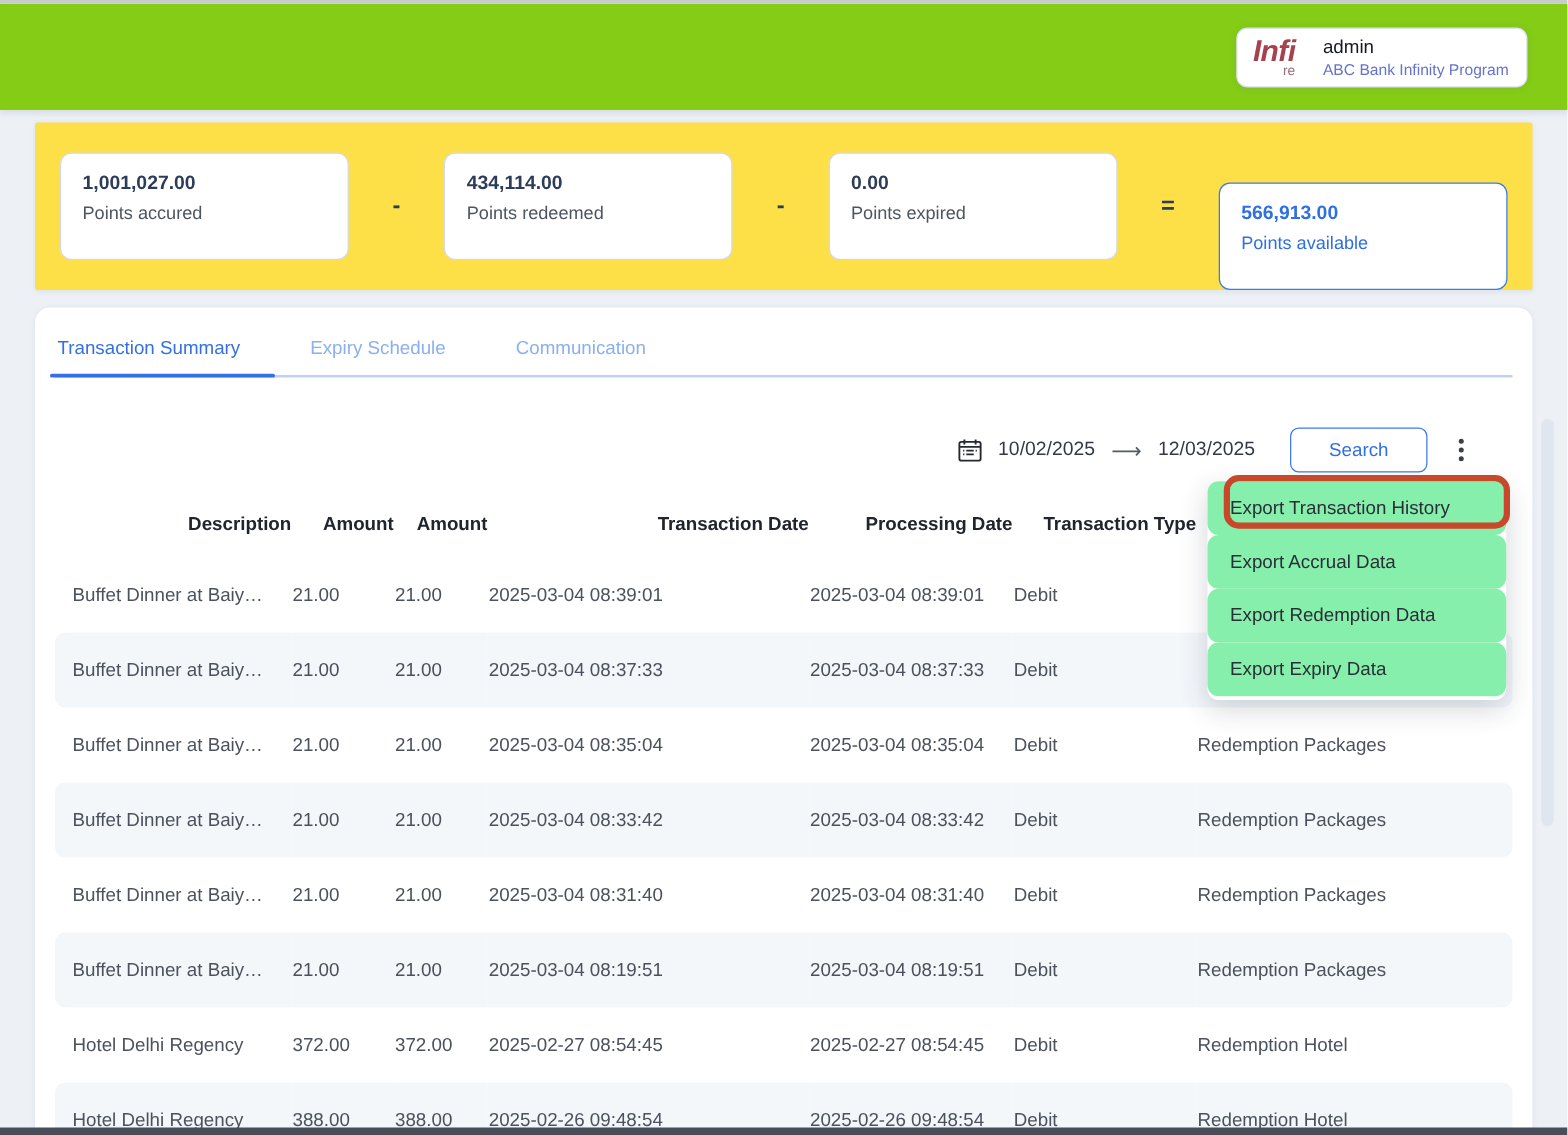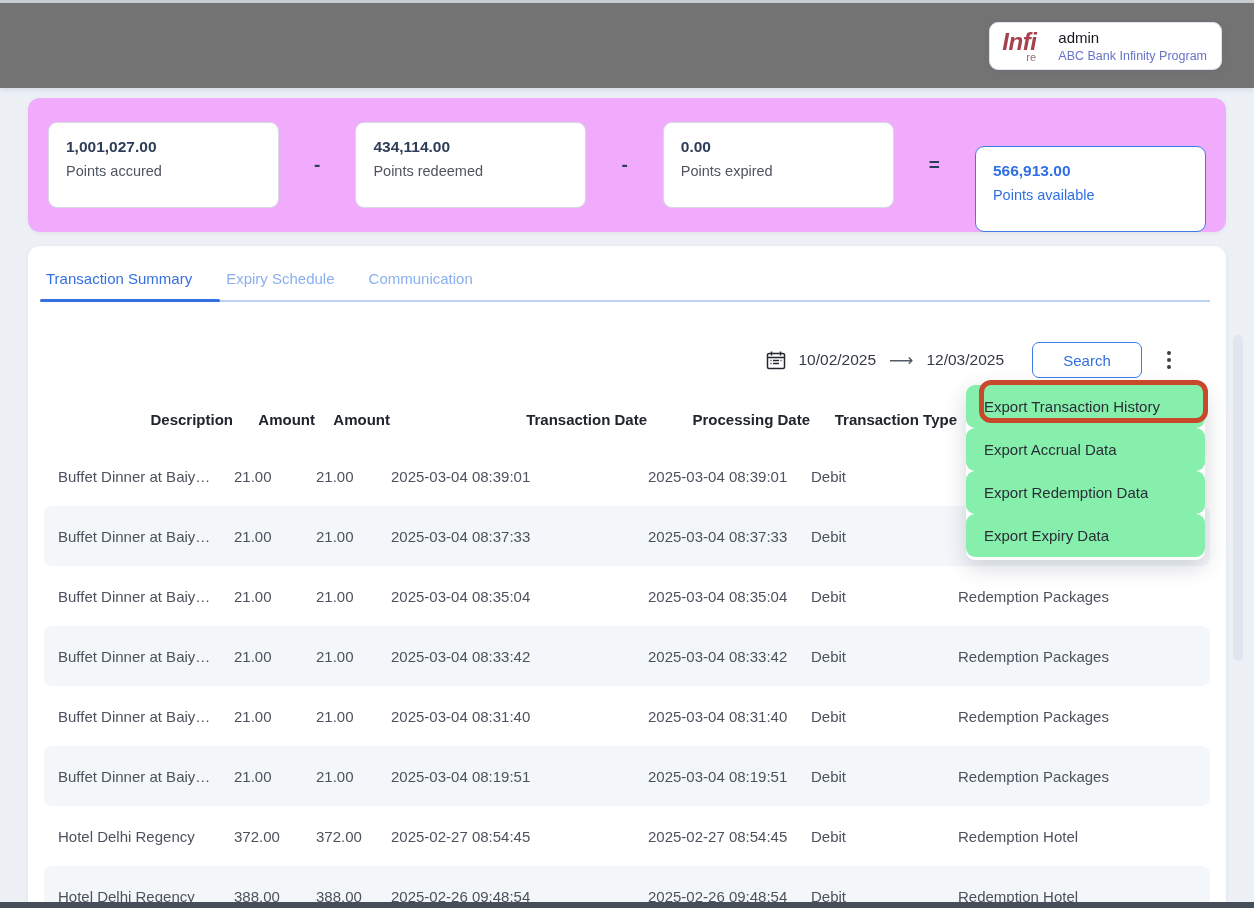--- a/index.html
+++ b/index.html
@@ -4,50 +4,50 @@
 <style>
   html,body{margin:0;padding:0;}
   body{
     width:1254px;height:908px;position:relative;overflow:hidden;
     background:#edf1f6;
     font-family:"Liberation Sans", sans-serif;
     -webkit-font-smoothing:antialiased;
   }
   
   .top-line{position:absolute;top:0;left:0;width:100%;height:3px;background:#c8ccd1;z-index:3;}
-  .app-header{position:absolute;top:3px;left:0;width:100%;height:85px;background:#737373;
+  .app-header{position:absolute;top:3px;left:0;width:100%;height:85px;background:#84cc16;
     box-shadow:0 2px 5px rgba(110,120,145,0.18);z-index:2;}
   .admin-badge{position:absolute;top:19px;right:32px;height:48px;box-sizing:border-box;
     background:#fff;border:1px solid #dde1ee;border-radius:9px;
     box-shadow:0 1px 5px rgba(90,100,150,0.12);
     display:flex;align-items:center;gap:12px;padding:0 14px 0 10px;}
   .brand-logo{position:relative;width:46px;height:40px;flex:0 0 auto;}
   .brand-logo .word{position:absolute;left:2px;top:2px;font-style:italic;font-weight:bold;
     font-size:24px;color:#a5424e;letter-spacing:-0.5px;}
   .brand-logo .sub{position:absolute;left:26px;top:25px;font-size:11px;color:#93707a;}
   .badge-text{display:flex;flex-direction:column;line-height:1.3;}
   .badge-name{font-weight:normal;font-size:15px;color:#16191f;}
   .badge-program{font-size:12.5px;color:#6673c8;}
 
   
   .summary-card{position:absolute;left:28px;top:98px;width:1198px;height:134px;box-sizing:border-box;
-    background:#f0abfc;border-radius:12px;box-shadow:0 1px 4px rgba(90,100,140,0.10);
+    background:#fde047;border-radius:2px;box-shadow:0 1px 4px rgba(90,100,140,0.10);
     display:flex;align-items:center;justify-content:space-between;padding:0 20px;}
   .points-box{width:231px;height:86px;box-sizing:border-box;border:1px solid #d5dae2;border-radius:9px;
     padding:15px 17px;display:flex;flex-direction:column;gap:7px;background:#fff;}
   .points-box.highlight{border:1px solid #3d7be8;margin-top:47px;}
   .points-value{font-size:15.5px;font-weight:bold;color:#2d3c58;}
   .points-label{font-size:14.5px;color:#4e5460;}
   .points-box.highlight .points-value,.points-box.highlight .points-label{color:#2f6fe4;}
   .operator{font-size:19px;font-weight:bold;color:#2d3c58;padding:0 6px;}
 
   
   .table-card{position:absolute;left:28px;top:246px;width:1198px;height:680px;box-sizing:border-box;
     background:#fff;border-radius:12px;box-shadow:0 1px 4px rgba(90,100,140,0.10);}
-  .tabs{display:flex;gap:34px;margin:0 16px;padding:24px 0 0 2px;border-bottom:2px solid #bdd2f6;}
+  .tabs{display:flex;gap:56px;margin:0 16px;padding:24px 0 0 2px;border-bottom:2px solid #bdd2f6;}
   .tab{font-size:15px;color:#8ab0ef;padding-bottom:13px;position:relative;cursor:pointer;}
   .tab.active{color:#3470e2;}
   .tab.active::after{content:"";position:absolute;left:-6px;right:-28px;bottom:-2px;height:3px;
     background:#3470e2;border-radius:2px;}
 
   .search-row{position:absolute;top:96px;right:48px;display:flex;align-items:center;}
   .cal-icon{width:20px;height:20px;margin-right:12px;display:flex;align-items:center;}
   .date-text{font-size:15.5px;color:#343a45;}
   .range-arrow{font-size:17px;color:#555c66;padding:0 13px;}
   .search-btn{margin-left:28px;width:110px;height:36px;box-sizing:border-box;background:#fff;

